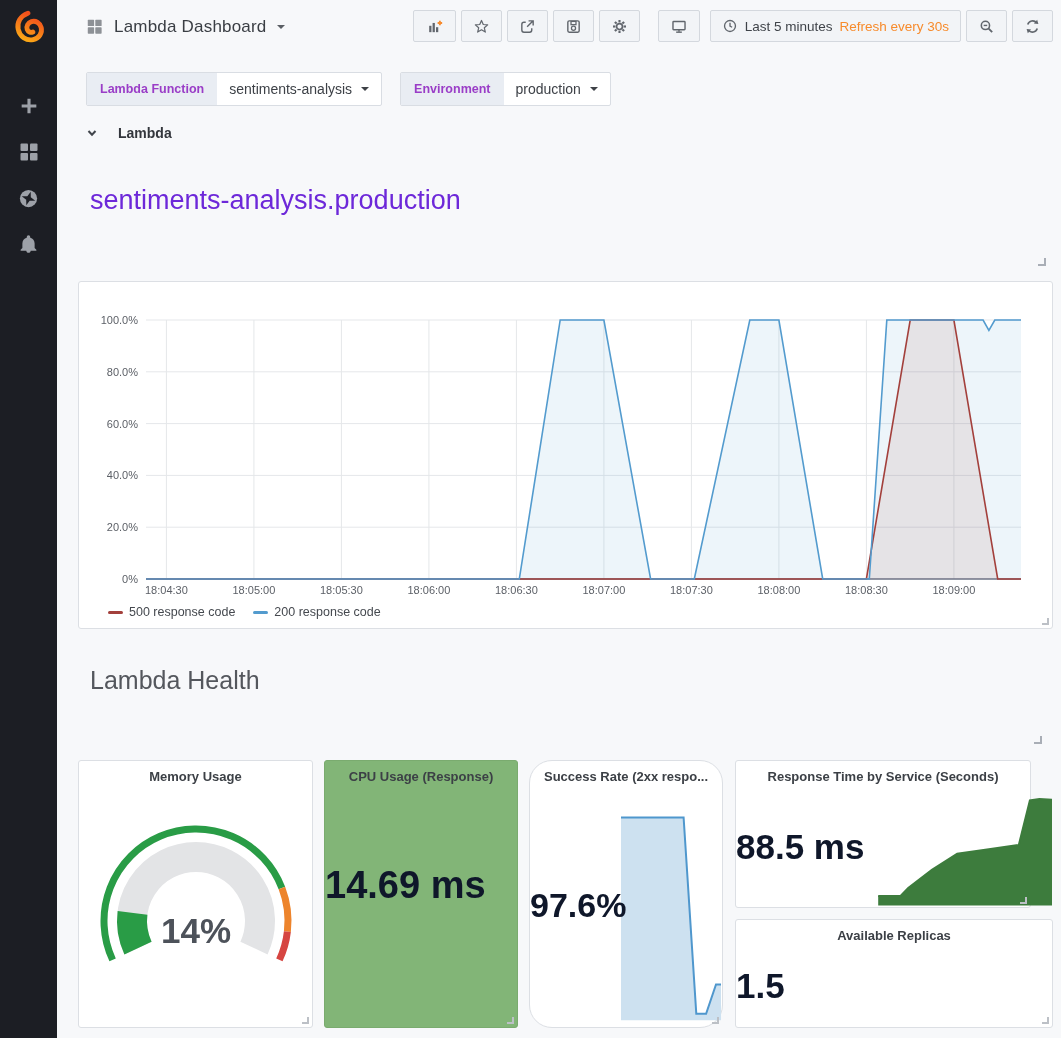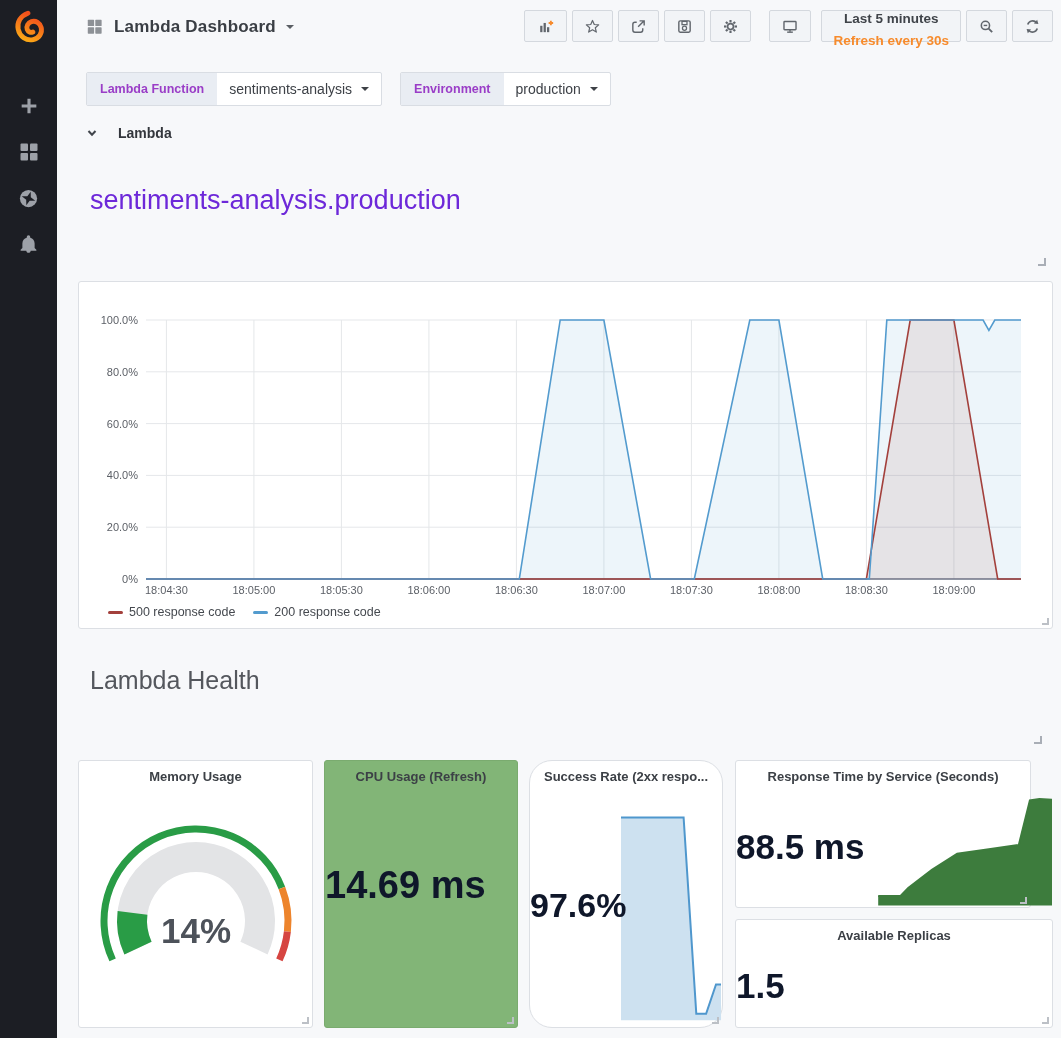--- a/index.html
+++ b/index.html
@@ -6,27 +6,27 @@
   body { background:#e8eaed; font-family:"Liberation Sans", sans-serif; }
   #app { position:relative; width:1061px; height:1038px; background:#f7f8fa; overflow:hidden; }
 
   
   .sidebar { position:absolute; left:0; top:0; width:57px; height:1038px; background:#1c1e24; z-index:5; }
   .logo-box { width:57px; height:54px; display:flex; align-items:center; justify-content:center; }
   .side-icons { display:flex; flex-direction:column; align-items:center; margin-top:40px; gap:22px; }
   .side-btn { width:36px; height:24px; display:flex; align-items:center; justify-content:center; color:#9da1a8; cursor:pointer; }
 
   
-  .navbar { position:absolute; left:57px; top:0; width:1004px; height:53px; display:flex; align-items:center;font-weight:bold; }
+  .navbar { position:absolute; left:57px; top:0; width:1004px; height:53px; display:flex; align-items:center; }
   .nav-left { display:flex; align-items:center; gap:10px; margin-left:28px; cursor:pointer; }
   .nav-title { font-size:17px; color:#3a3e44; letter-spacing:.2px; }
   .caret { width:0; height:0; border-left:4px solid transparent; border-right:4px solid transparent; border-top:4px solid #5a5e64; }
   .nav-right { position:absolute; right:8px; top:10px; display:flex; align-items:center; gap:5px; }
   .tb-btn { height:32px; min-width:39px; padding:0 11px; background:#f2f4f7; border:1px solid #d4d8de; border-radius:2px;
-            display:flex; align-items:center; justify-content:center; gap:7px; color:#61666d; cursor:pointer; font-size:13.5px;flex-direction:column; }
+            display:flex; align-items:center; justify-content:center; gap:7px; color:#61666d; cursor:pointer; font-size:13.5px; }
   .tb-gap-lg { margin-left:13px; }
   .tb-gap-md { margin-left:5px; }
   .tp-text { color:#3f4349; }
   .tp-refresh { color:#f78b2c; }
 
   
   .submenu { position:absolute; left:86px; top:72px; display:flex; gap:18px; }
   .pill { display:flex; height:34px; border:1px solid #d9dde3; border-radius:2px; background:#fff; overflow:hidden; cursor:pointer; }
   .pill-label { background:#e9edf3; color:#9a3dc7; font-size:12.5px; font-weight:700; padding:0 13px; display:flex; align-items:center; }
   .pill-value { padding:0 12px; font-size:14px; color:#3d4147; display:flex; align-items:center; gap:9px; }
@@ -287,21 +287,21 @@
         <path d="M202.88939923774257 99.03014864183237 A92 92 0 0 1 208.39029443523646 142.57421784534375" fill="none" stroke="#ed842c" stroke-width="7"></path>
         <path d="M208.39029443523646 142.57421784534375 A92 92 0 0 1 200.3803164073718 170.88088008014435" fill="none" stroke="#d64541" stroke-width="7"></path>
         <path d="M58.9963016296544 159.04756875140475 A64 64 0 1 1 175.0036983703456 159.04756875140475" fill="none" stroke="#e3e4e6" stroke-width="30"></path>
         <path d="M58.9963016296544 159.04756875140475 A64 64 0 0 1 53.50465911587342 123.97867305188451" fill="none" stroke="#299c46" stroke-width="30"></path>
         <text x="117" y="154" text-anchor="middle" font-size="35" font-weight="bold" fill="#4d525a">14%</text>
       </svg>
     <div class="corner"></div>
   </div>
 
   <div class="panel" id="panel-cpu" style="background: rgb(130, 181, 119); border-color: rgb(122, 171, 111);">
-    <div class="panel-title">CPU Usage (Refresh)</div>
+    <div class="panel-title">CPU Usage (Response)</div>
     <div class="stat-value" style="top:103px; font-size:38px;">14.69 ms</div>
     <div class="corner"></div>
   </div>
 
   <div class="panel" id="panel-success">
     <div class="panel-title" style="padding:8px 6px 0;">Success Rate (2xx respo...</div>
     <svg id="spark-success" class="spark" width="192" height="266">
         <path d="M91.008 259.34999999999997 L91.0 56.5 L153.6 56.5 L166.3 252.7 L176.1 252.7 L186.0 223.4 L191.0 223.4 L191.04 259.34999999999997 Z" fill="#cde1f0" stroke="none"></path>
         <polyline points="91.0,56.5 153.6,56.5 166.3,252.7 176.1,252.7 186.0,223.4 191.0,223.4" fill="none" stroke="#4f97cd" stroke-width="2"></polyline>
       </svg>

